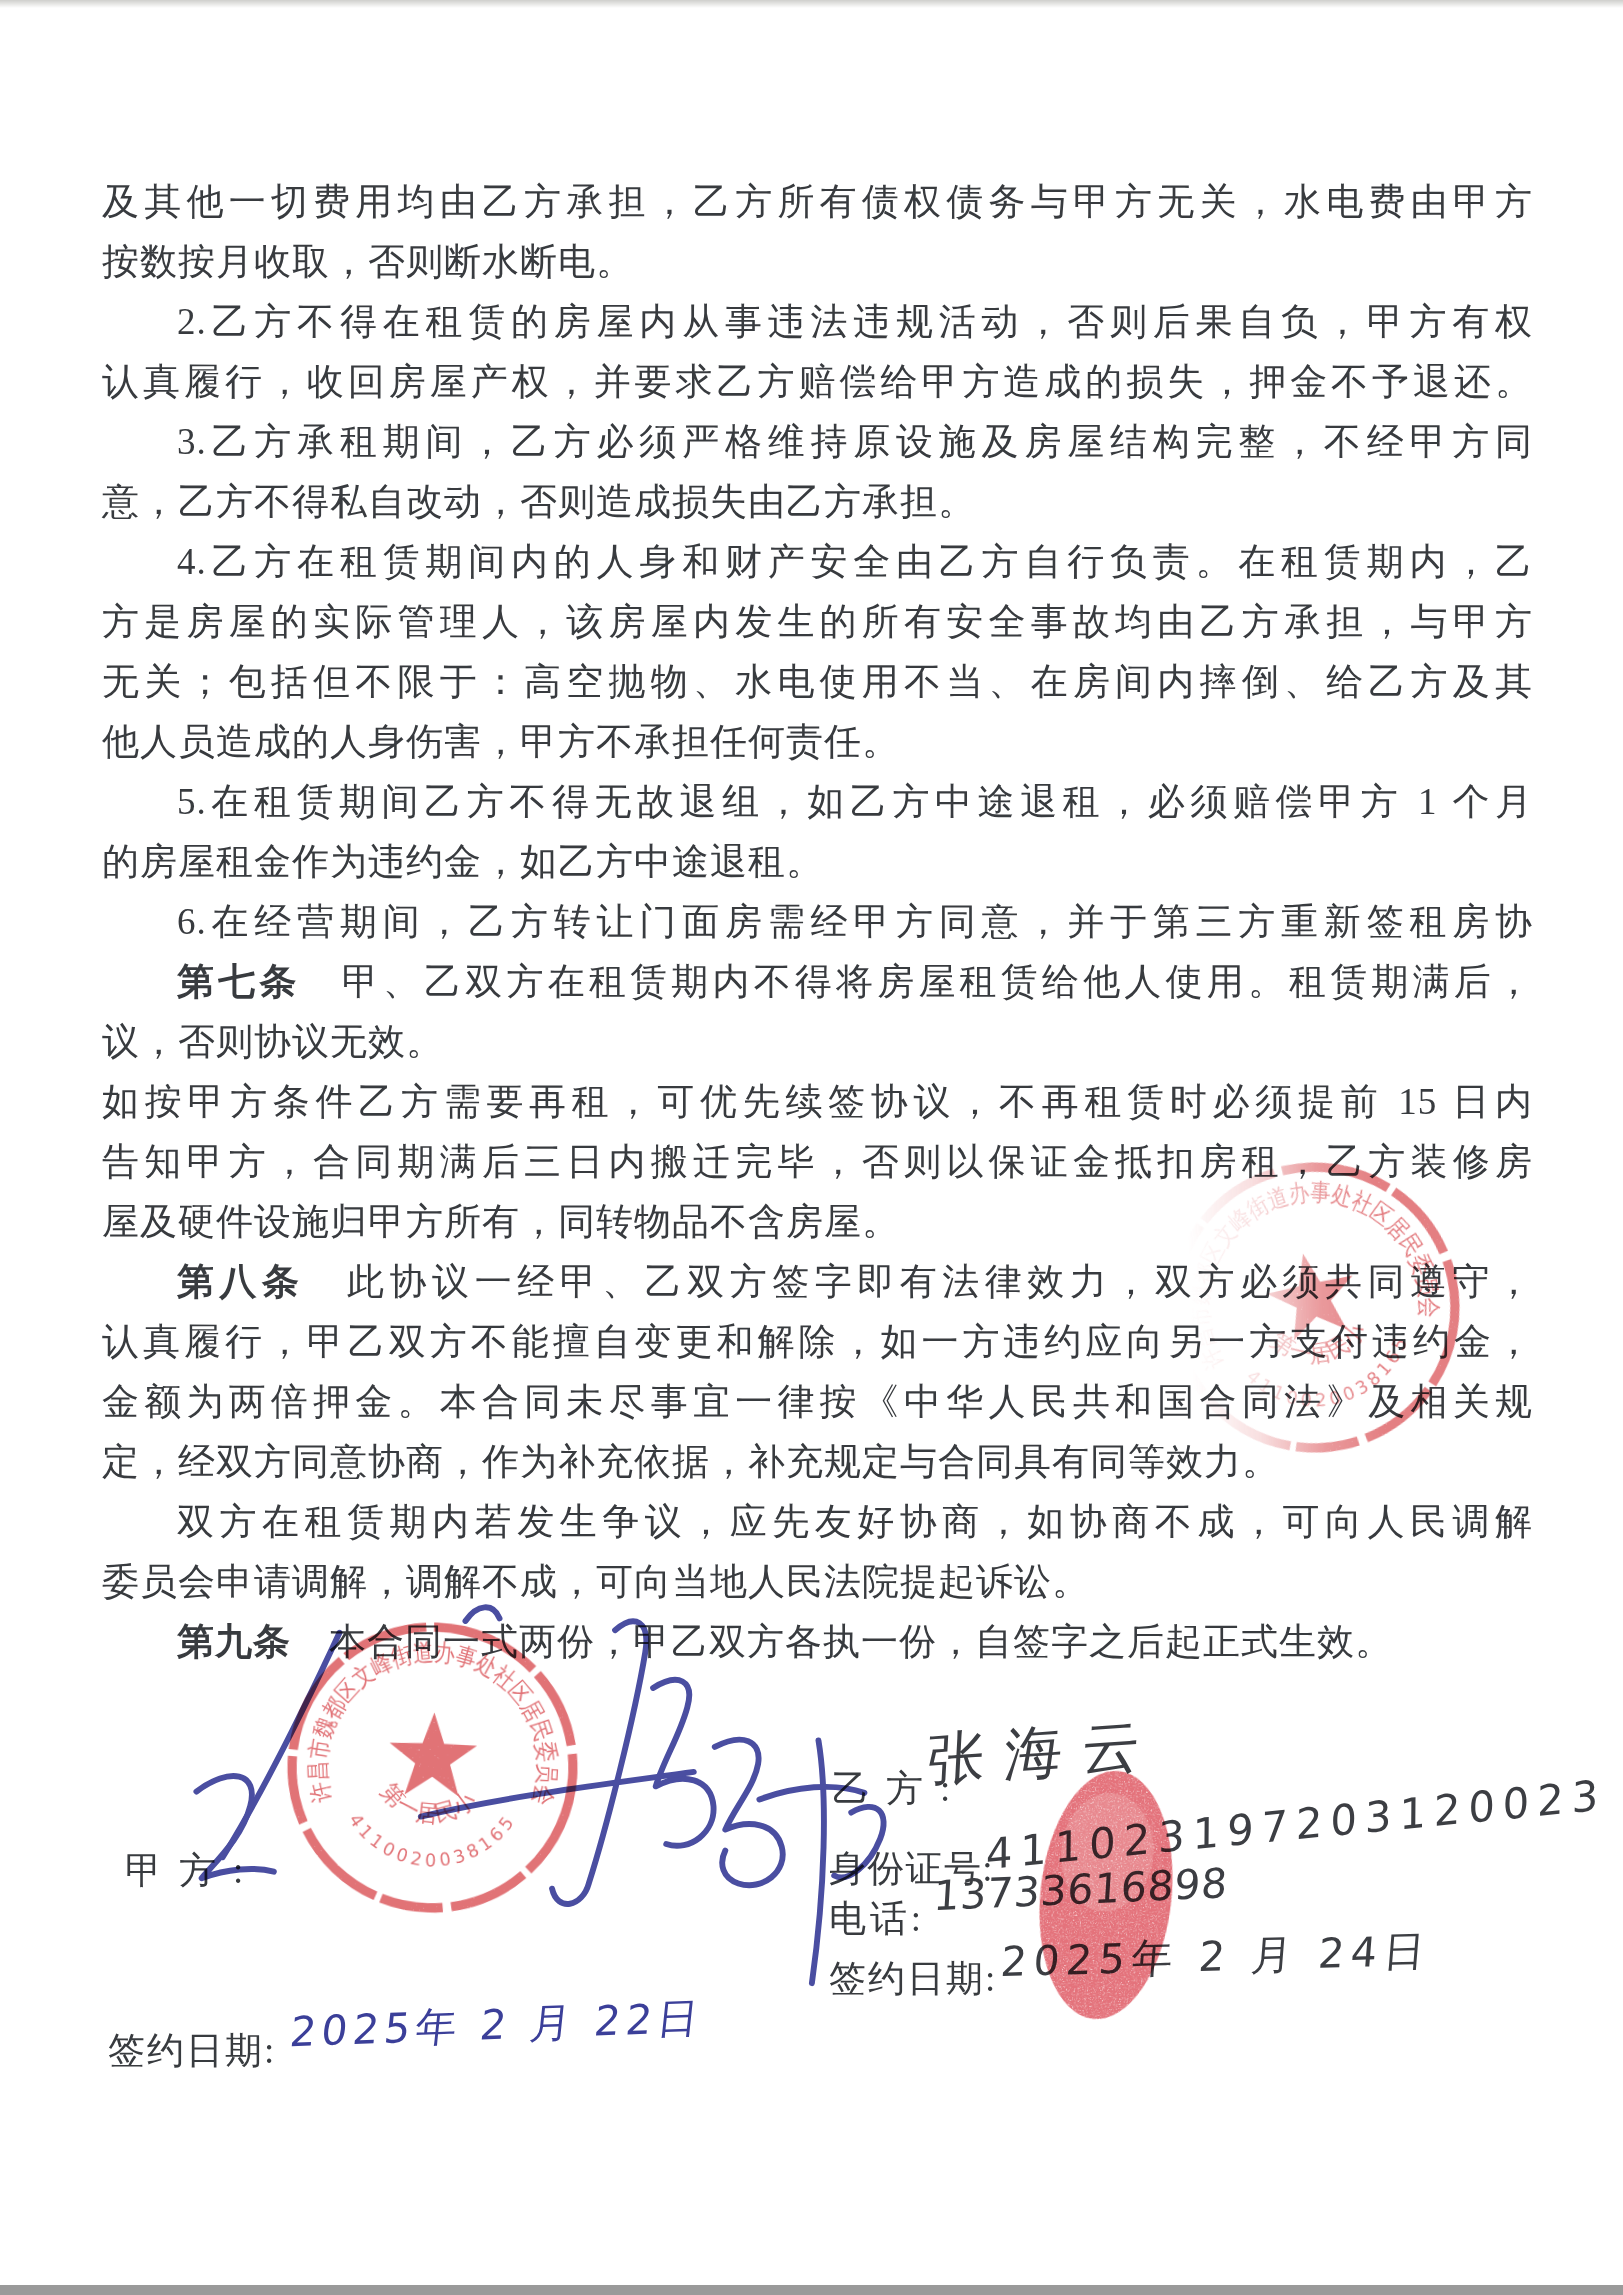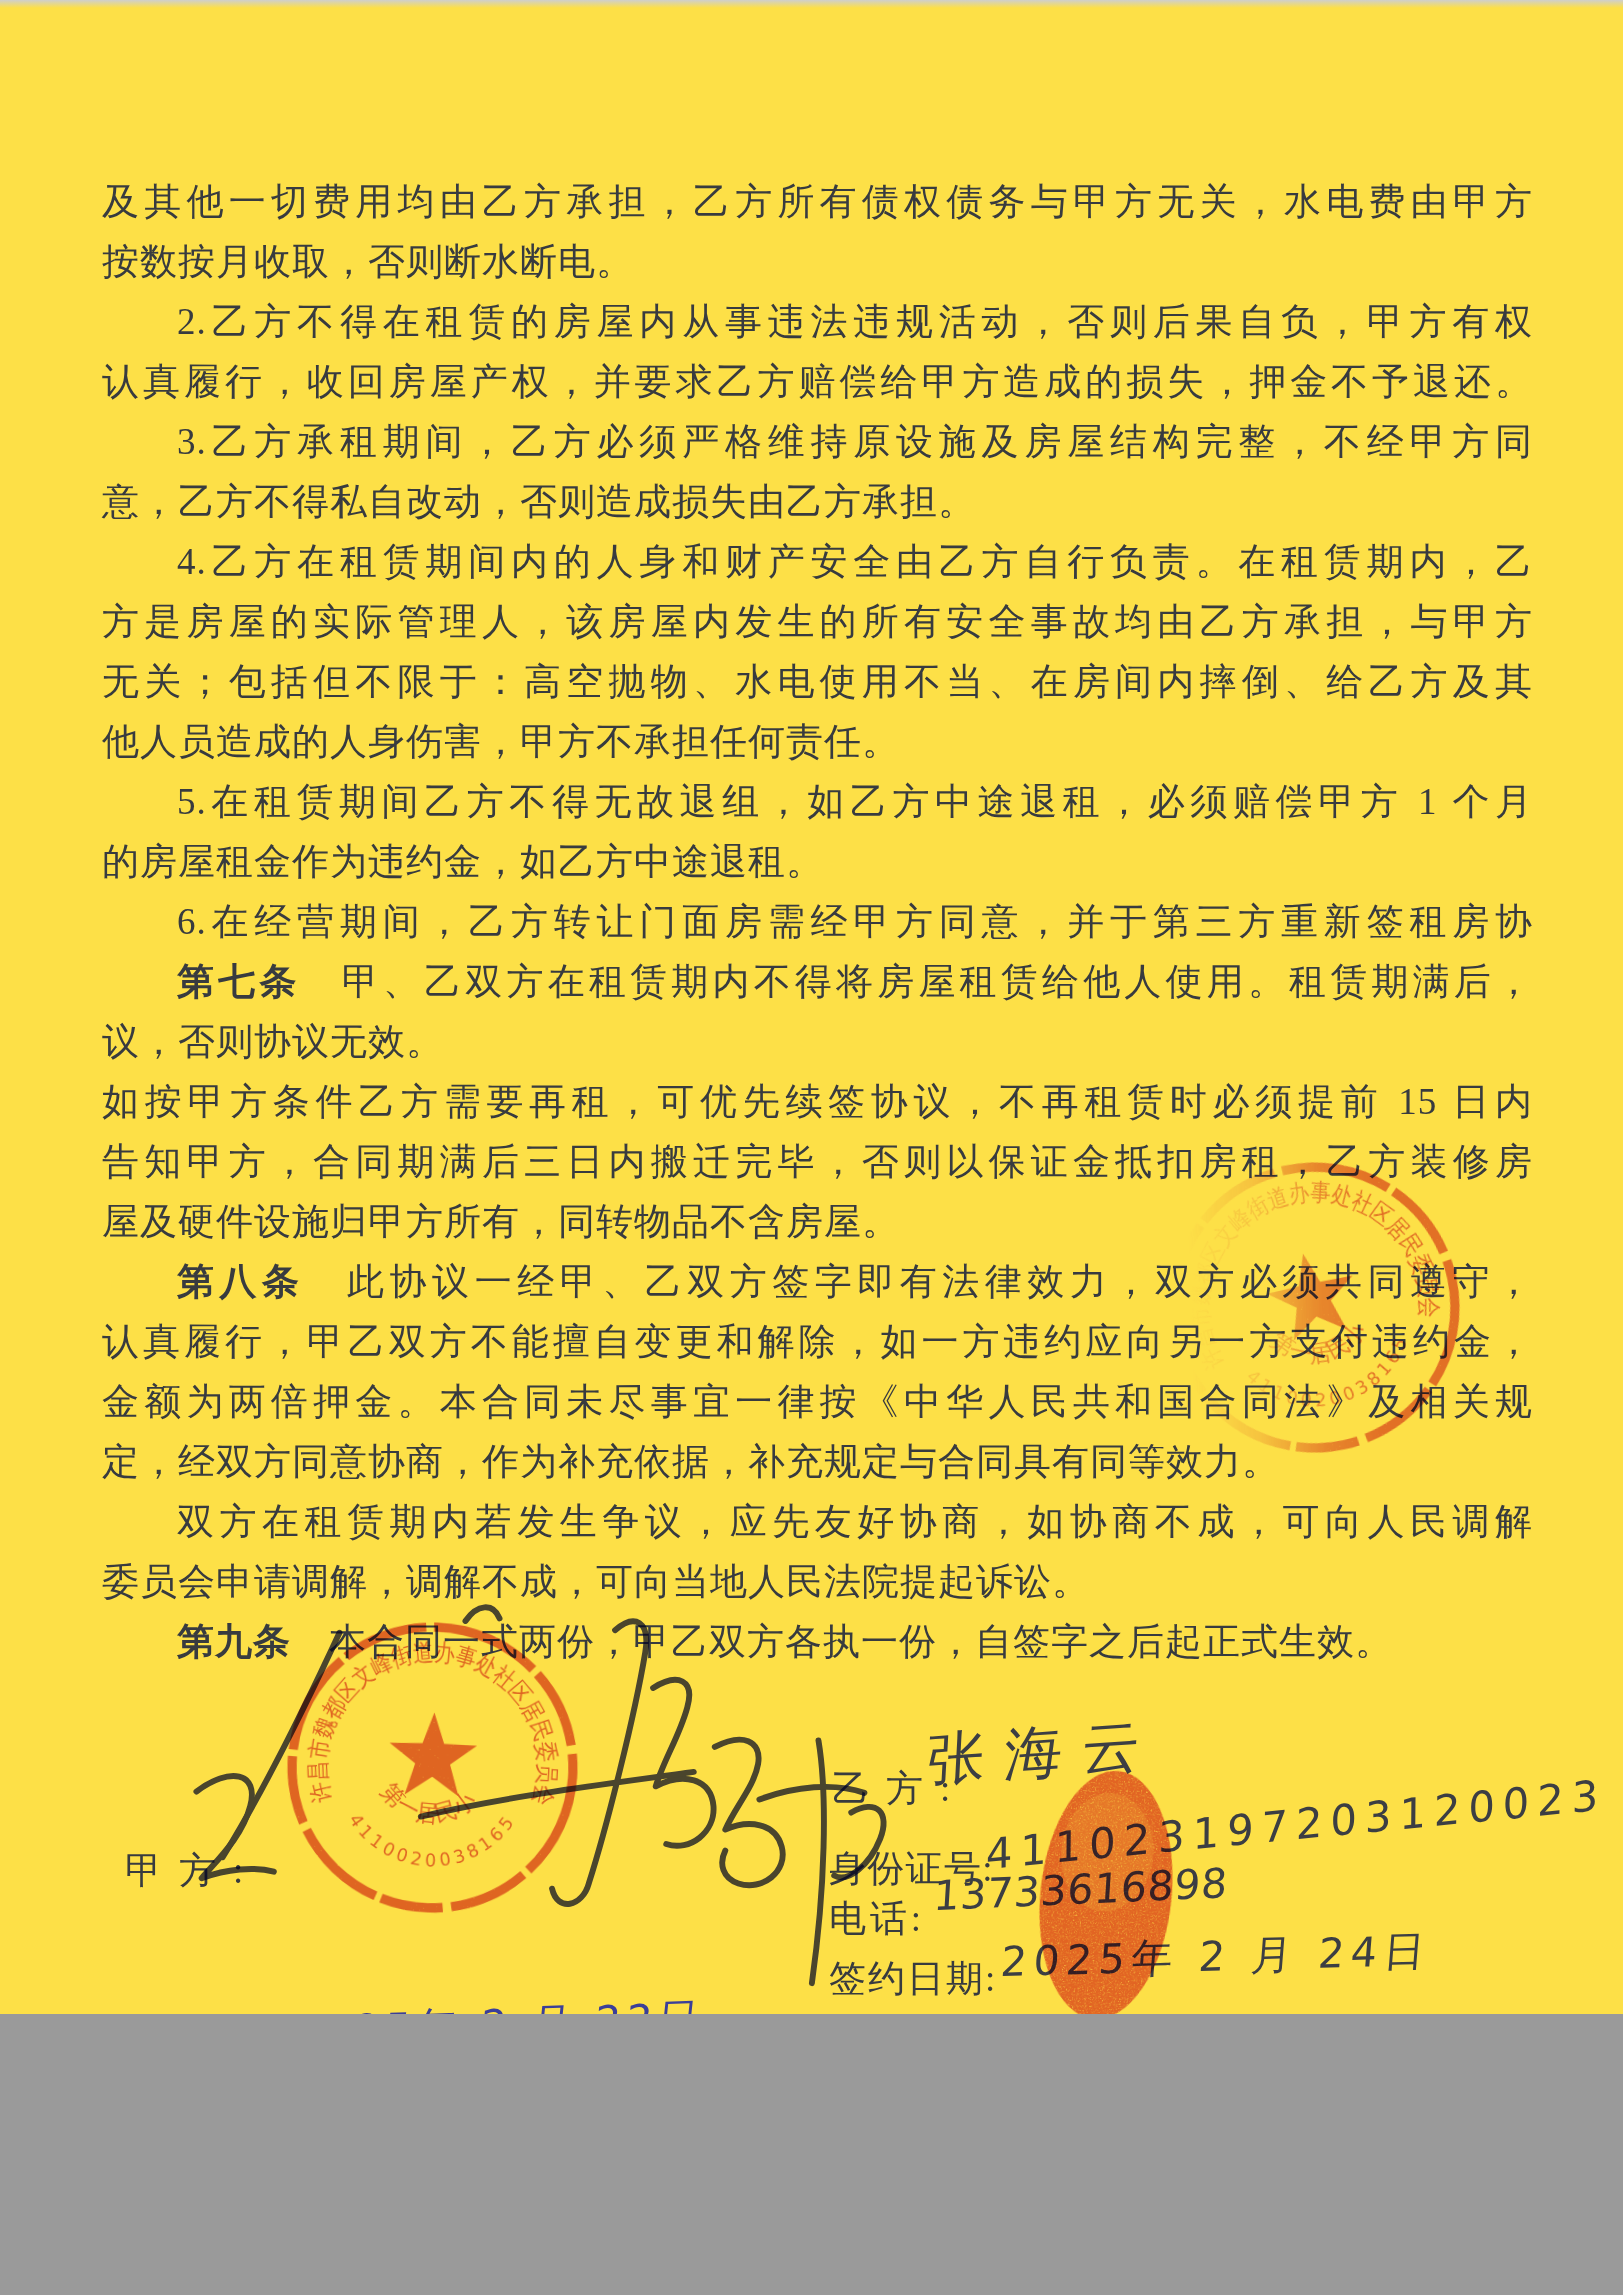--- a/index.html
+++ b/index.html
@@ -1,19 +1,19 @@
 <!DOCTYPE html>
 <html style="font-size:10.5px"><head>
 <meta charset="utf-8">
 <style>
   html,body{margin:0;padding:0;background:#9a9a9a;}
   .page{
     position:relative;
-    width:1623px;height:2014px;
-    background:#fde047;
+    width:1623px;height:2285px;
+    background:#ffffff;
     overflow:hidden;
     font-family:"Liberation Serif","DejaVu Serif",serif;
   }
   .scan-edge{position:absolute;top:0;left:0;width:100%;height:7.9px;
     background:linear-gradient(#cfcfcc,rgba(255,255,255,0));}
   
   .body-text{position:absolute;left:102px;top:172px;width:1431px;color:#383b3f;}
   .line{height:60px;line-height:60px;font-size:37px;letter-spacing:1px;}
   .line.indent{text-indent:75px;}
   .line.justify{text-align:justify;text-align-last:justify;text-justify:inter-character;}

